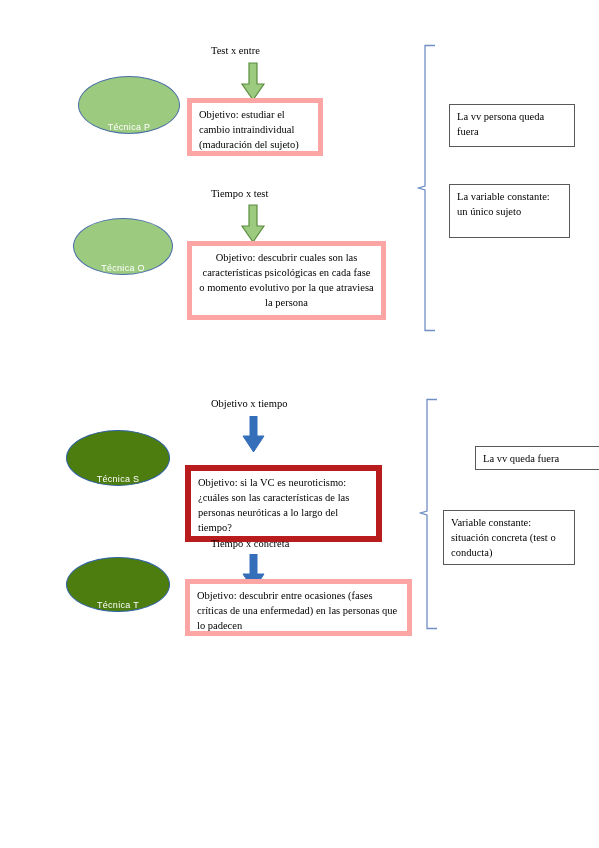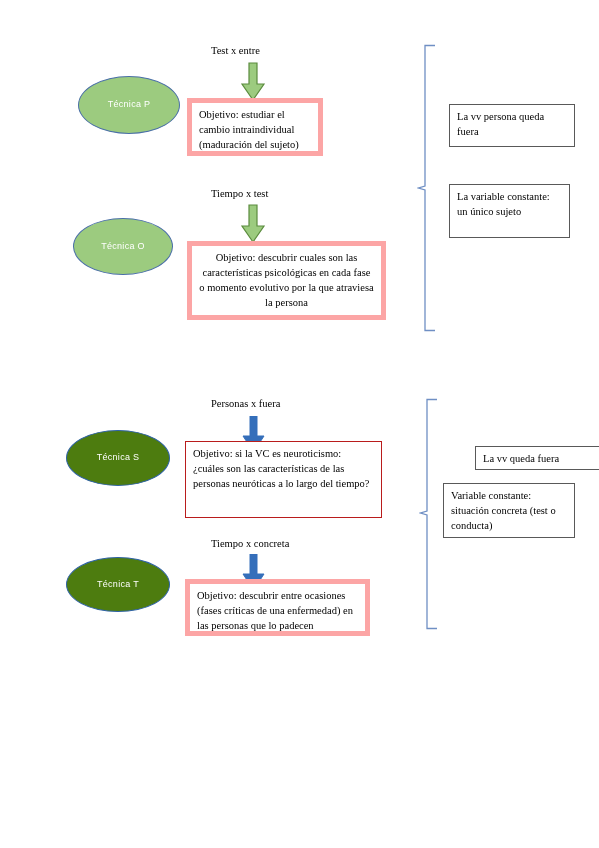--- a/index.html
+++ b/index.html
@@ -17,21 +17,21 @@
     height: 848px;
     background: #ffffff;
     overflow: hidden;
   }
 
   
   .ellipse {
     position: absolute;
     border-radius: 50%;
     display: flex;
-    align-items: center;
+    align-items: flex-end;
     justify-content: center;
     box-sizing: border-box;
     color: #ffffff;
     font-family: "Liberation Sans", "DejaVu Sans", sans-serif;
     font-size: 9px;
     letter-spacing: 0.3px;
     text-align: center;
     line-height: 1.1;
   }
   .ellipse.green {
@@ -54,21 +54,22 @@
     position: absolute;
     box-sizing: border-box;
     background: #ffffff;
     border: 5px solid #fca5a5;
     font-size: 10.5px;
     line-height: 1.42;
     padding: 5px 7px 4px 7px;
     color: #000000;
   }
   .tbox.greenborder {
-    border: 1px solid #b91c1c;
+    border: 6px solid #b91c1c;
+    margin-top: 24px;
   }
   .tbox.darkborder {
     border: 1px solid #595959;
   }
 
   
   .caption {
     position: absolute;
     font-size: 10.5px;
     line-height: 1.2;
@@ -118,21 +119,21 @@
   <div class="bracket" style="left:417px; top:44px;">
     <svg width="20" height="288" viewBox="0 0 20 288">
       <path d="M18,1.5 L8,1.5 L8,142 L1.5,144 L8,146 L8,286.5 L18,286.5" fill="none" stroke="#6f8fc4" stroke-width="1.3"></path>
     </svg>
   </div>
 
   <div class="tbox darkborder" style="left:449px; top:104px; width:126px; height:43px;">La vv persona queda fuera</div>
 
   <div class="tbox darkborder" style="left:449px; top:184px; width:121px; height:54px;">La variable constante: un único sujeto</div>
 
-  <div class="caption" style="left:211px; top:398px;">Personas x fuera</div>
+  <div class="caption" style="left:211px; top:398px;">Objetivo x tiempo</div>
 
   <div class="blockarrow" style="left:242px; top:416px;">
     <svg width="24" height="38" viewBox="0 0 24 38">
       <polygon points="8,0 15,0 15,20 22,20 11.5,36 1,20 8,20" fill="#356fba" stroke="#356fba" stroke-width="1"></polygon>
     </svg>
   </div>
 
   <div class="ellipse blue" style="left:66px; top:430px; width:104px; height:56px;">
     <span>Técnica S</span>
   </div>
@@ -144,25 +145,25 @@
   <div class="blockarrow" style="left:242px; top:554px;">
     <svg width="24" height="38" viewBox="0 0 24 38">
       <polygon points="8,0 15,0 15,20 22,20 11.5,36 1,20 8,20" fill="#356fba" stroke="#356fba" stroke-width="1"></polygon>
     </svg>
   </div>
 
   <div class="ellipse blue" style="left:66px; top:557px; width:104px; height:55px;">
     <span>Técnica T</span>
   </div>
 
-  <div class="tbox" style="left:185px; top:579px; width:185px; height:57px;">Objetivo: descubrir entre ocasiones (fases críticas de una enfermedad) en las personas que lo padecen</div>
+  <div class="tbox" style="left:185px; top:579px; width:227px; height:57px;">Objetivo: descubrir entre ocasiones (fases críticas de una enfermedad) en las personas que lo padecen</div>
 
   <div class="bracket" style="left:419px; top:398px;">
     <svg width="20" height="232" viewBox="0 0 20 232">
       <path d="M18,1.5 L8,1.5 L8,113 L1.5,115 L8,117 L8,230.5 L18,230.5" fill="none" stroke="#6f8fc4" stroke-width="1.3"></path>
     </svg>
   </div>
 
   <div class="tbox darkborder" style="left:443px; top:446px; width:127px; height:24px;margin-left:32px;">La vv queda fuera</div>
 
-  <div class="tbox darkborder" style="left:443px; top:483px; width:132px; height:55px;">Variable constante: situación concreta (test o conducta)</div>
+  <div class="tbox darkborder" style="left:443px; top:510px; width:132px; height:55px;">Variable constante: situación concreta (test o conducta)</div>
 
 </div>
 
 </body></html>

